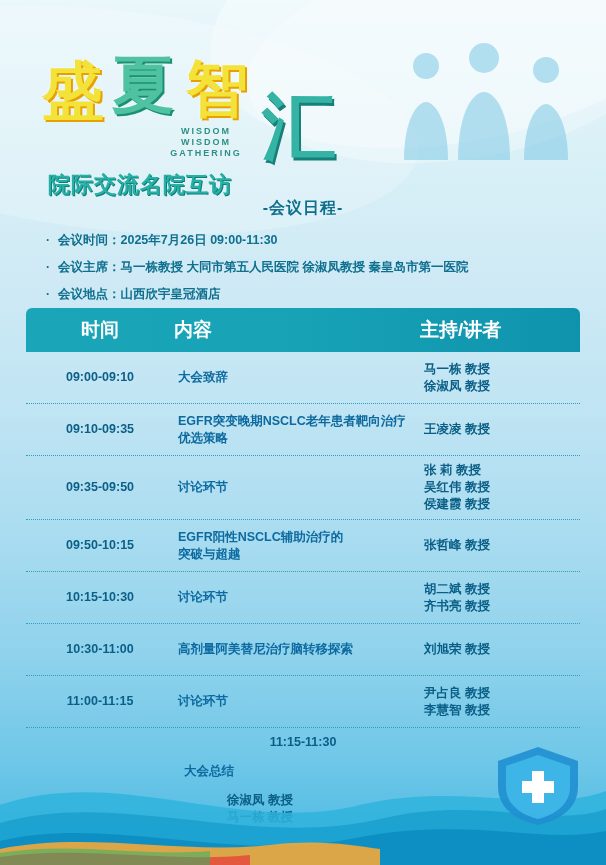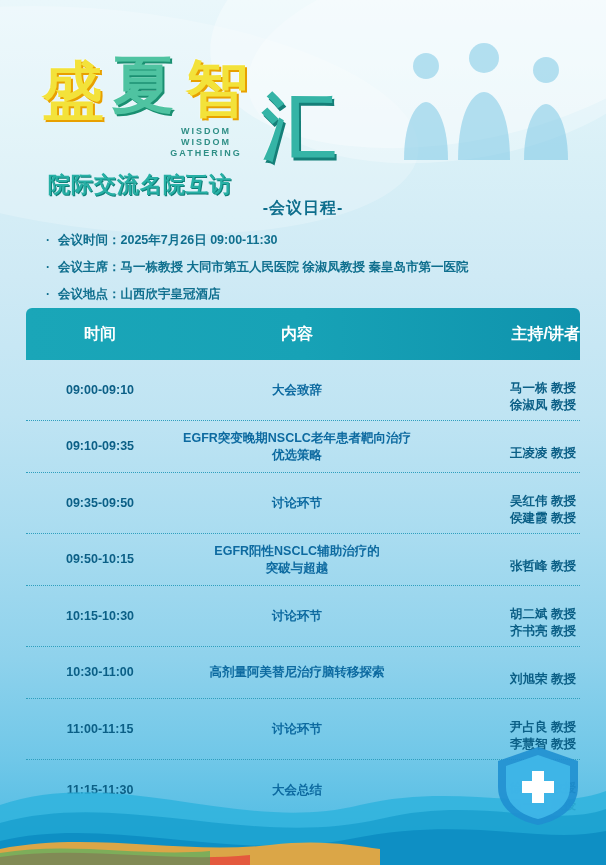--- a/index.html
+++ b/index.html
@@ -87,41 +87,41 @@
   .bullet { width: 12px; color: #0f6f8e; font-size: 12px; flex: 0 0 12px; }
   .meta-label { flex: 0 0 auto; }
   .meta-value { flex: 1 1 auto; }
 
   
   .table {
     position: absolute; left: 26px; top: 308px; width: 554px;
   }
   .thead {
     display: flex; align-items: center;
-    height: 52px;
+    height: 44px;
     background: linear-gradient(90deg, #1aa6b8 0%, #17a2b6 50%, #0f93ad 100%);
     border-radius: 6px 6px 0 0;
-    color: #fff; font-size: 16px; font-weight: bold;
+    color: #fff; font-size: 19px; font-weight: bold;
   }
   .col-time    { width: 148px; text-align: center; }
-  .col-content { width: 246px; text-align: center; }
-  .col-speaker { width: 160px; text-align: right; }
+  .col-content { width: 246px; text-align: left; }
+  .col-speaker { width: 160px; text-align: left; }
   .tbody { background: rgba(255,255,255,0.0); }
   .trow {
     display: flex; align-items: center;
     min-height: 52px;
     border-bottom: 1px dotted #2f9fbe;
   }
-  .trow:last-child { border-bottom: none; }
+  .trow:last-child { border-bottom: none; flex-direction: column; }
   .cell {
     font-size: 12.5px; font-weight: bold; color: #0b5f86;
     padding: 6px 4px; line-height: 17px;
   }
   .cell.content { color: #0d6aa0; }
-  .cell.speaker { color: #0b5f86; margin-top: 14px; }
+  .cell.speaker { color: #0b5f86; }
   .cell .line { display: block; }
 
   
   .bottom-art { position: absolute; left: 0; bottom: 0; width: 606px; height: 120px; }
   .shield { position: absolute; right: 20px; bottom: 36px; width: 96px; height: 86px; }
 </style>
 </head>
 <body>
 
 <div id="poster">
@@ -203,20 +203,21 @@
           <span class="line">王凌凌 教授</span>
         </div>
       </div>
 
       <div class="trow">
         <div class="cell col-time">09:35-09:50</div>
         <div class="cell content col-content">
           <span class="line">讨论环节</span>
         </div>
         <div class="cell speaker col-speaker">
+          <span class="line">张  莉 教授</span>
           <span class="line">吴红伟 教授</span>
           <span class="line">侯建霞 教授</span>
         </div>
       </div>
 
       <div class="trow">
         <div class="cell col-time">09:50-10:15</div>
         <div class="cell content col-content">
           <span class="line">EGFR阳性NSCLC辅助治疗的</span>
           <span class="line">突破与超越</span>

